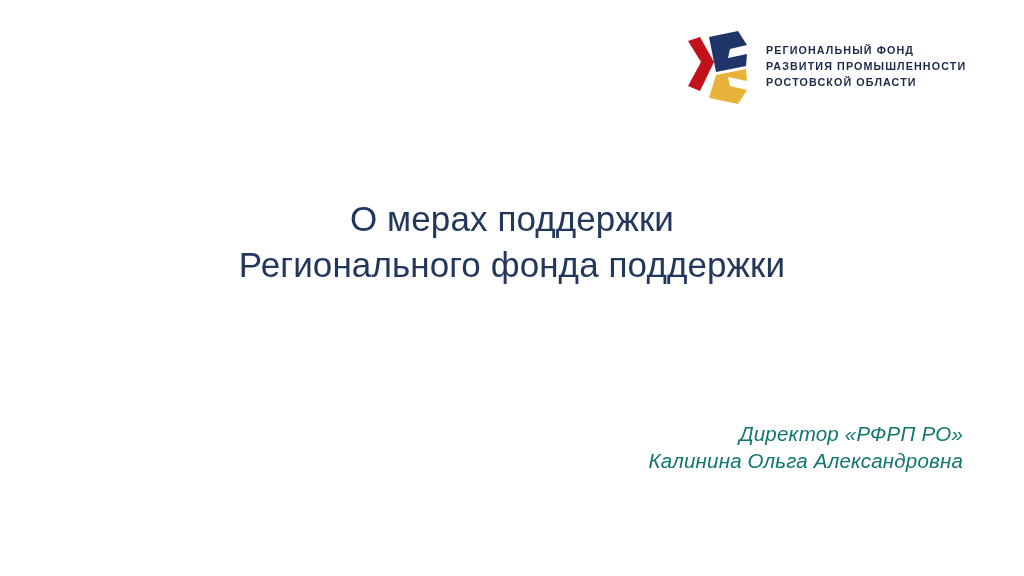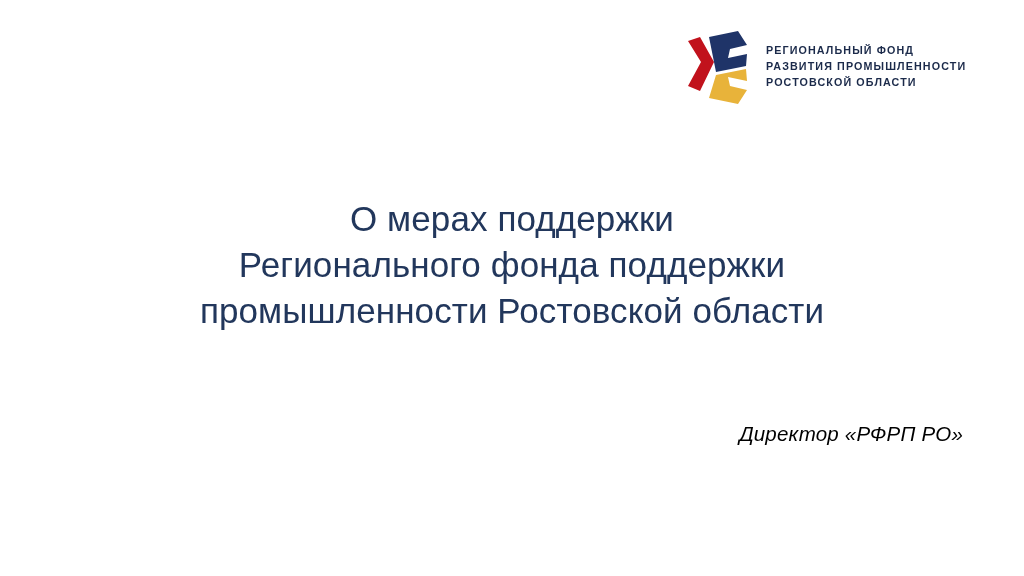--- a/index.html
+++ b/index.html
@@ -89,21 +89,21 @@
     top: 420px;
     right: 61px;
     text-align: right;
   }
 
   .attribution-line {
     font-family: "Liberation Sans", "DejaVu Sans", sans-serif;
     font-style: italic;
     font-size: 20.5px;
     line-height: 27px;
-    color: #000000;
+    color: #0f766e;
     white-space: nowrap;
     letter-spacing: 0.2px;
   }
 </style>
 </head>
 <body>
 
 <div class="slide">
 
   <div class="logo-block">
@@ -121,20 +121,20 @@
       <div class="logo-line">РЕГИОНАЛЬНЫЙ ФОНД</div>
       <div class="logo-line">РАЗВИТИЯ ПРОМЫШЛЕННОСТИ</div>
       <div class="logo-line">РОСТОВСКОЙ ОБЛАСТИ</div>
     </div>
 
   </div>
 
   <div class="title-block">
     <div class="title-line">О мерах поддержки</div>
     <div class="title-line">Регионального фонда поддержки</div>
-    <div class="title-line">промышленности Ростовской области</div>
   </div>
 
   <div class="attribution-block">
     <div class="attribution-line">Директор «РФРП РО»</div>
+    <div class="attribution-line">Калинина Ольга Александровна</div>
   </div>
 
 </div>
 
 </body></html>

